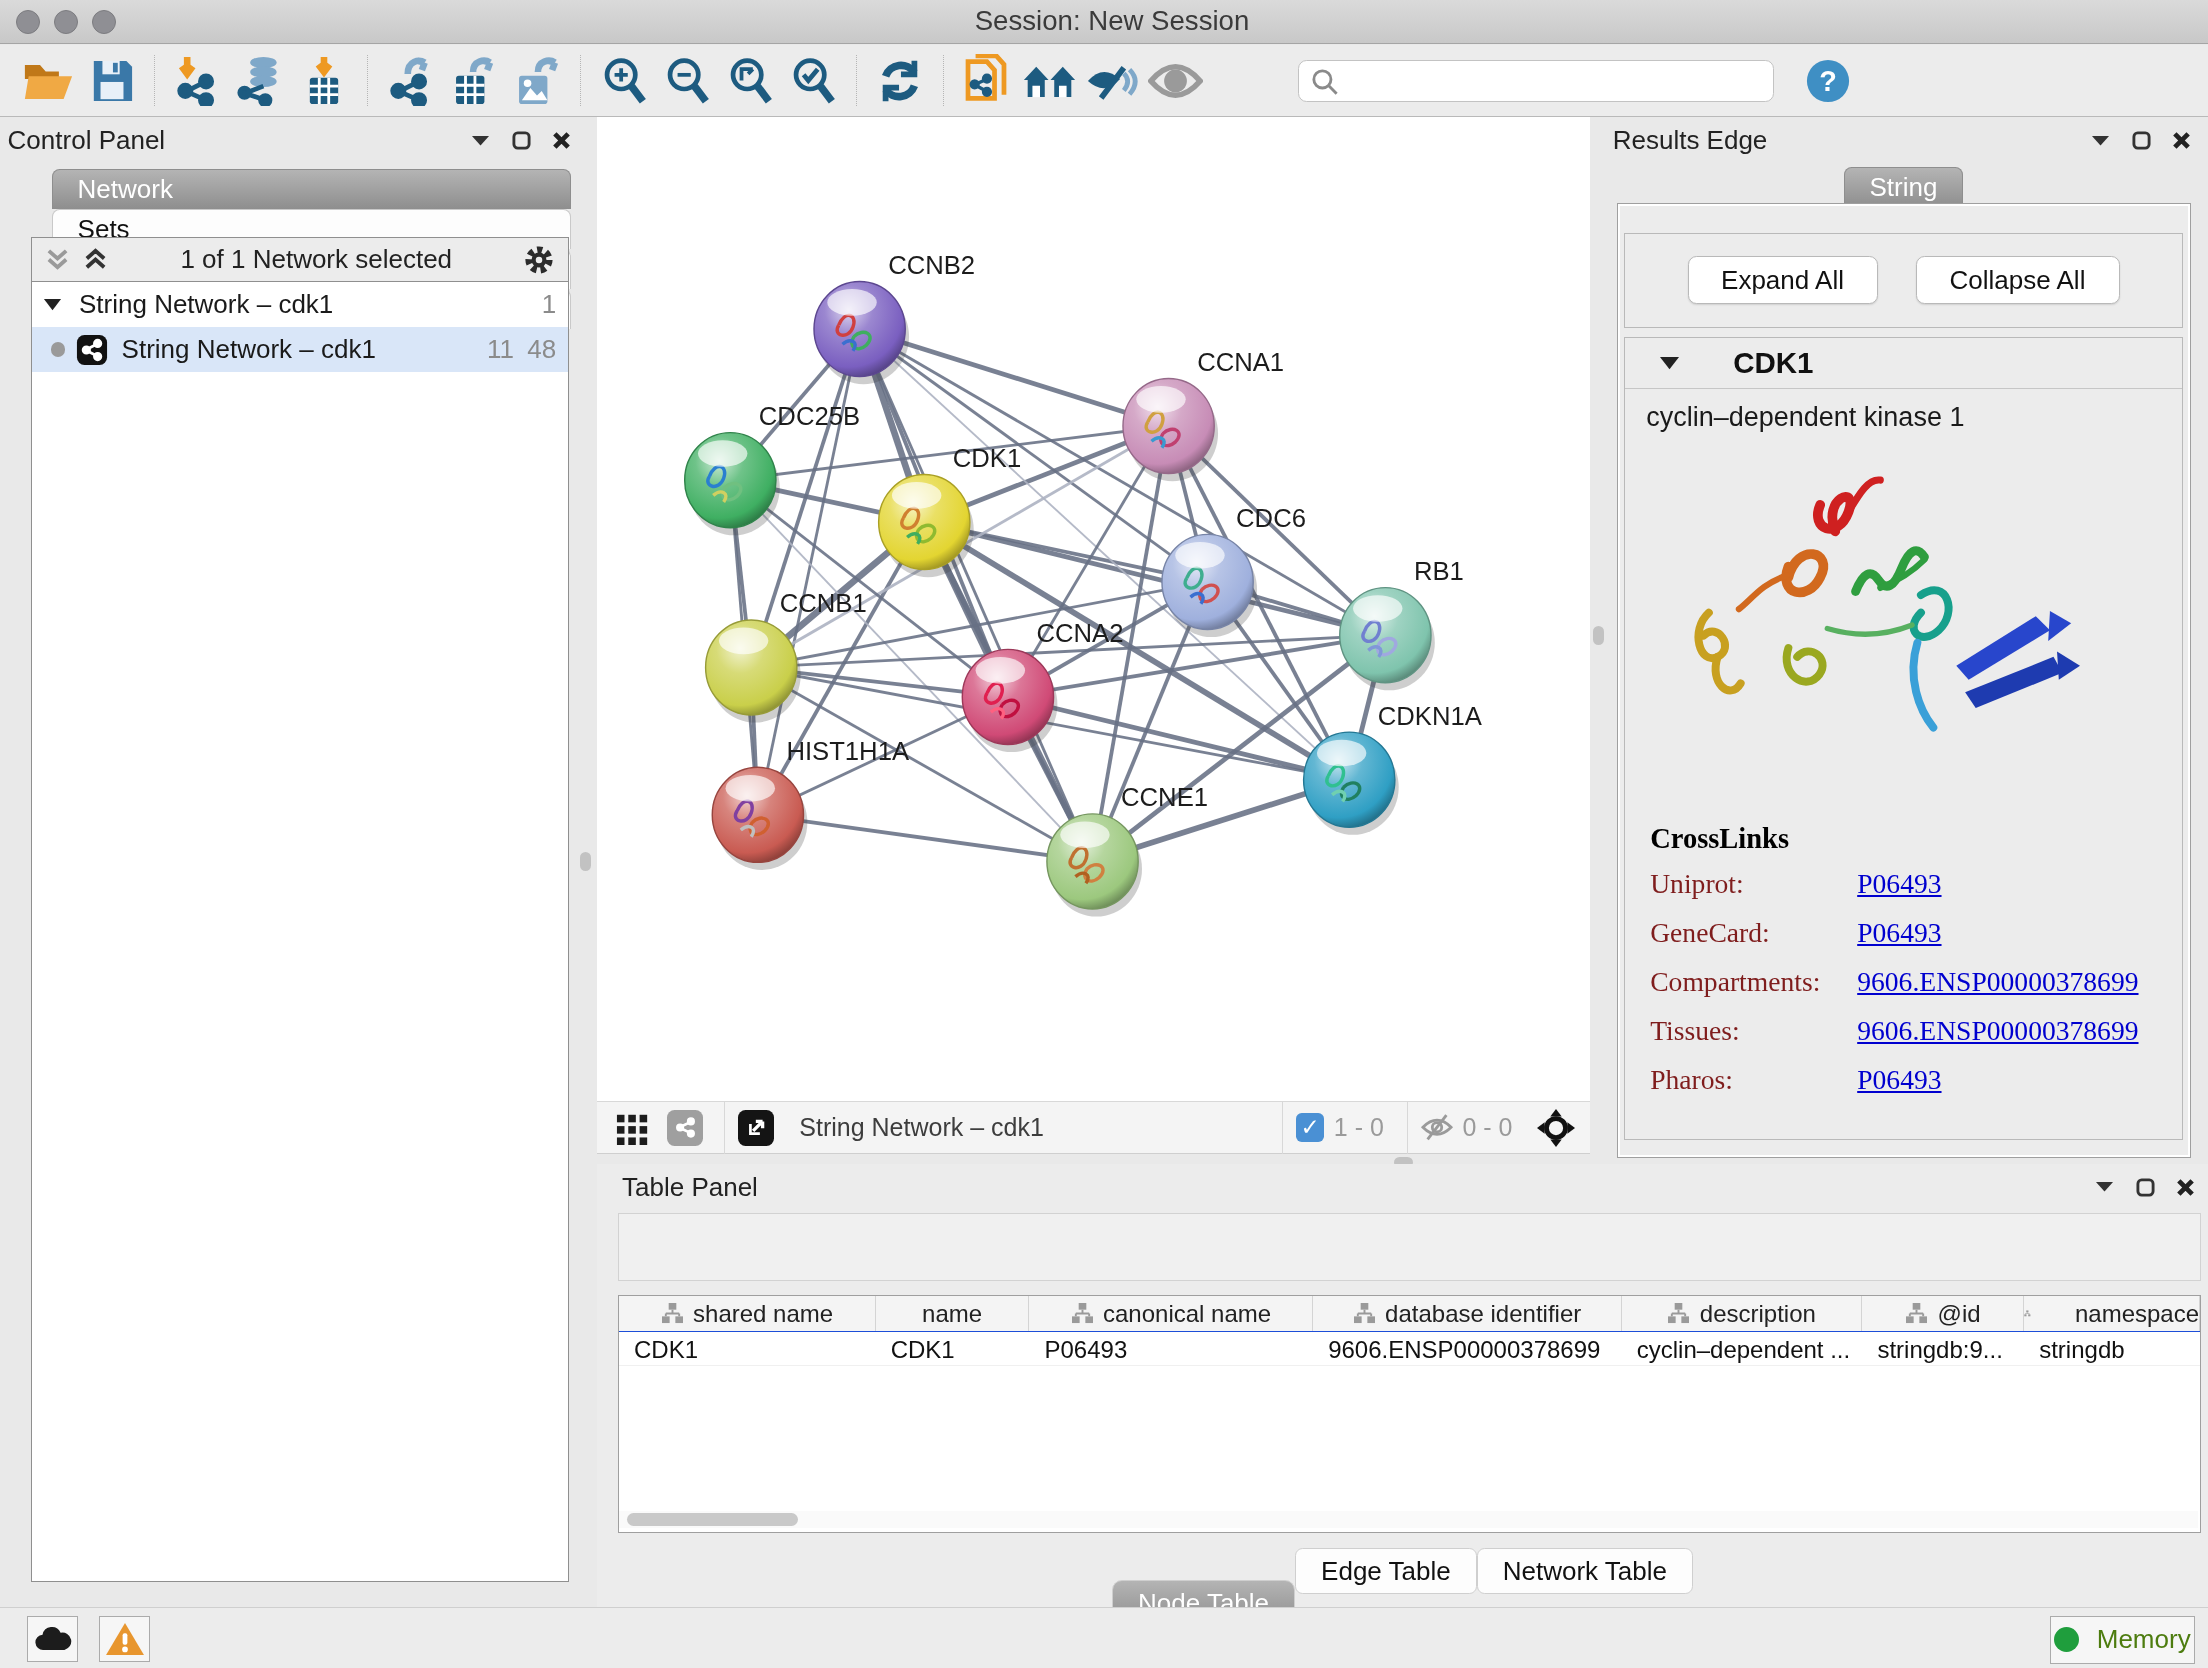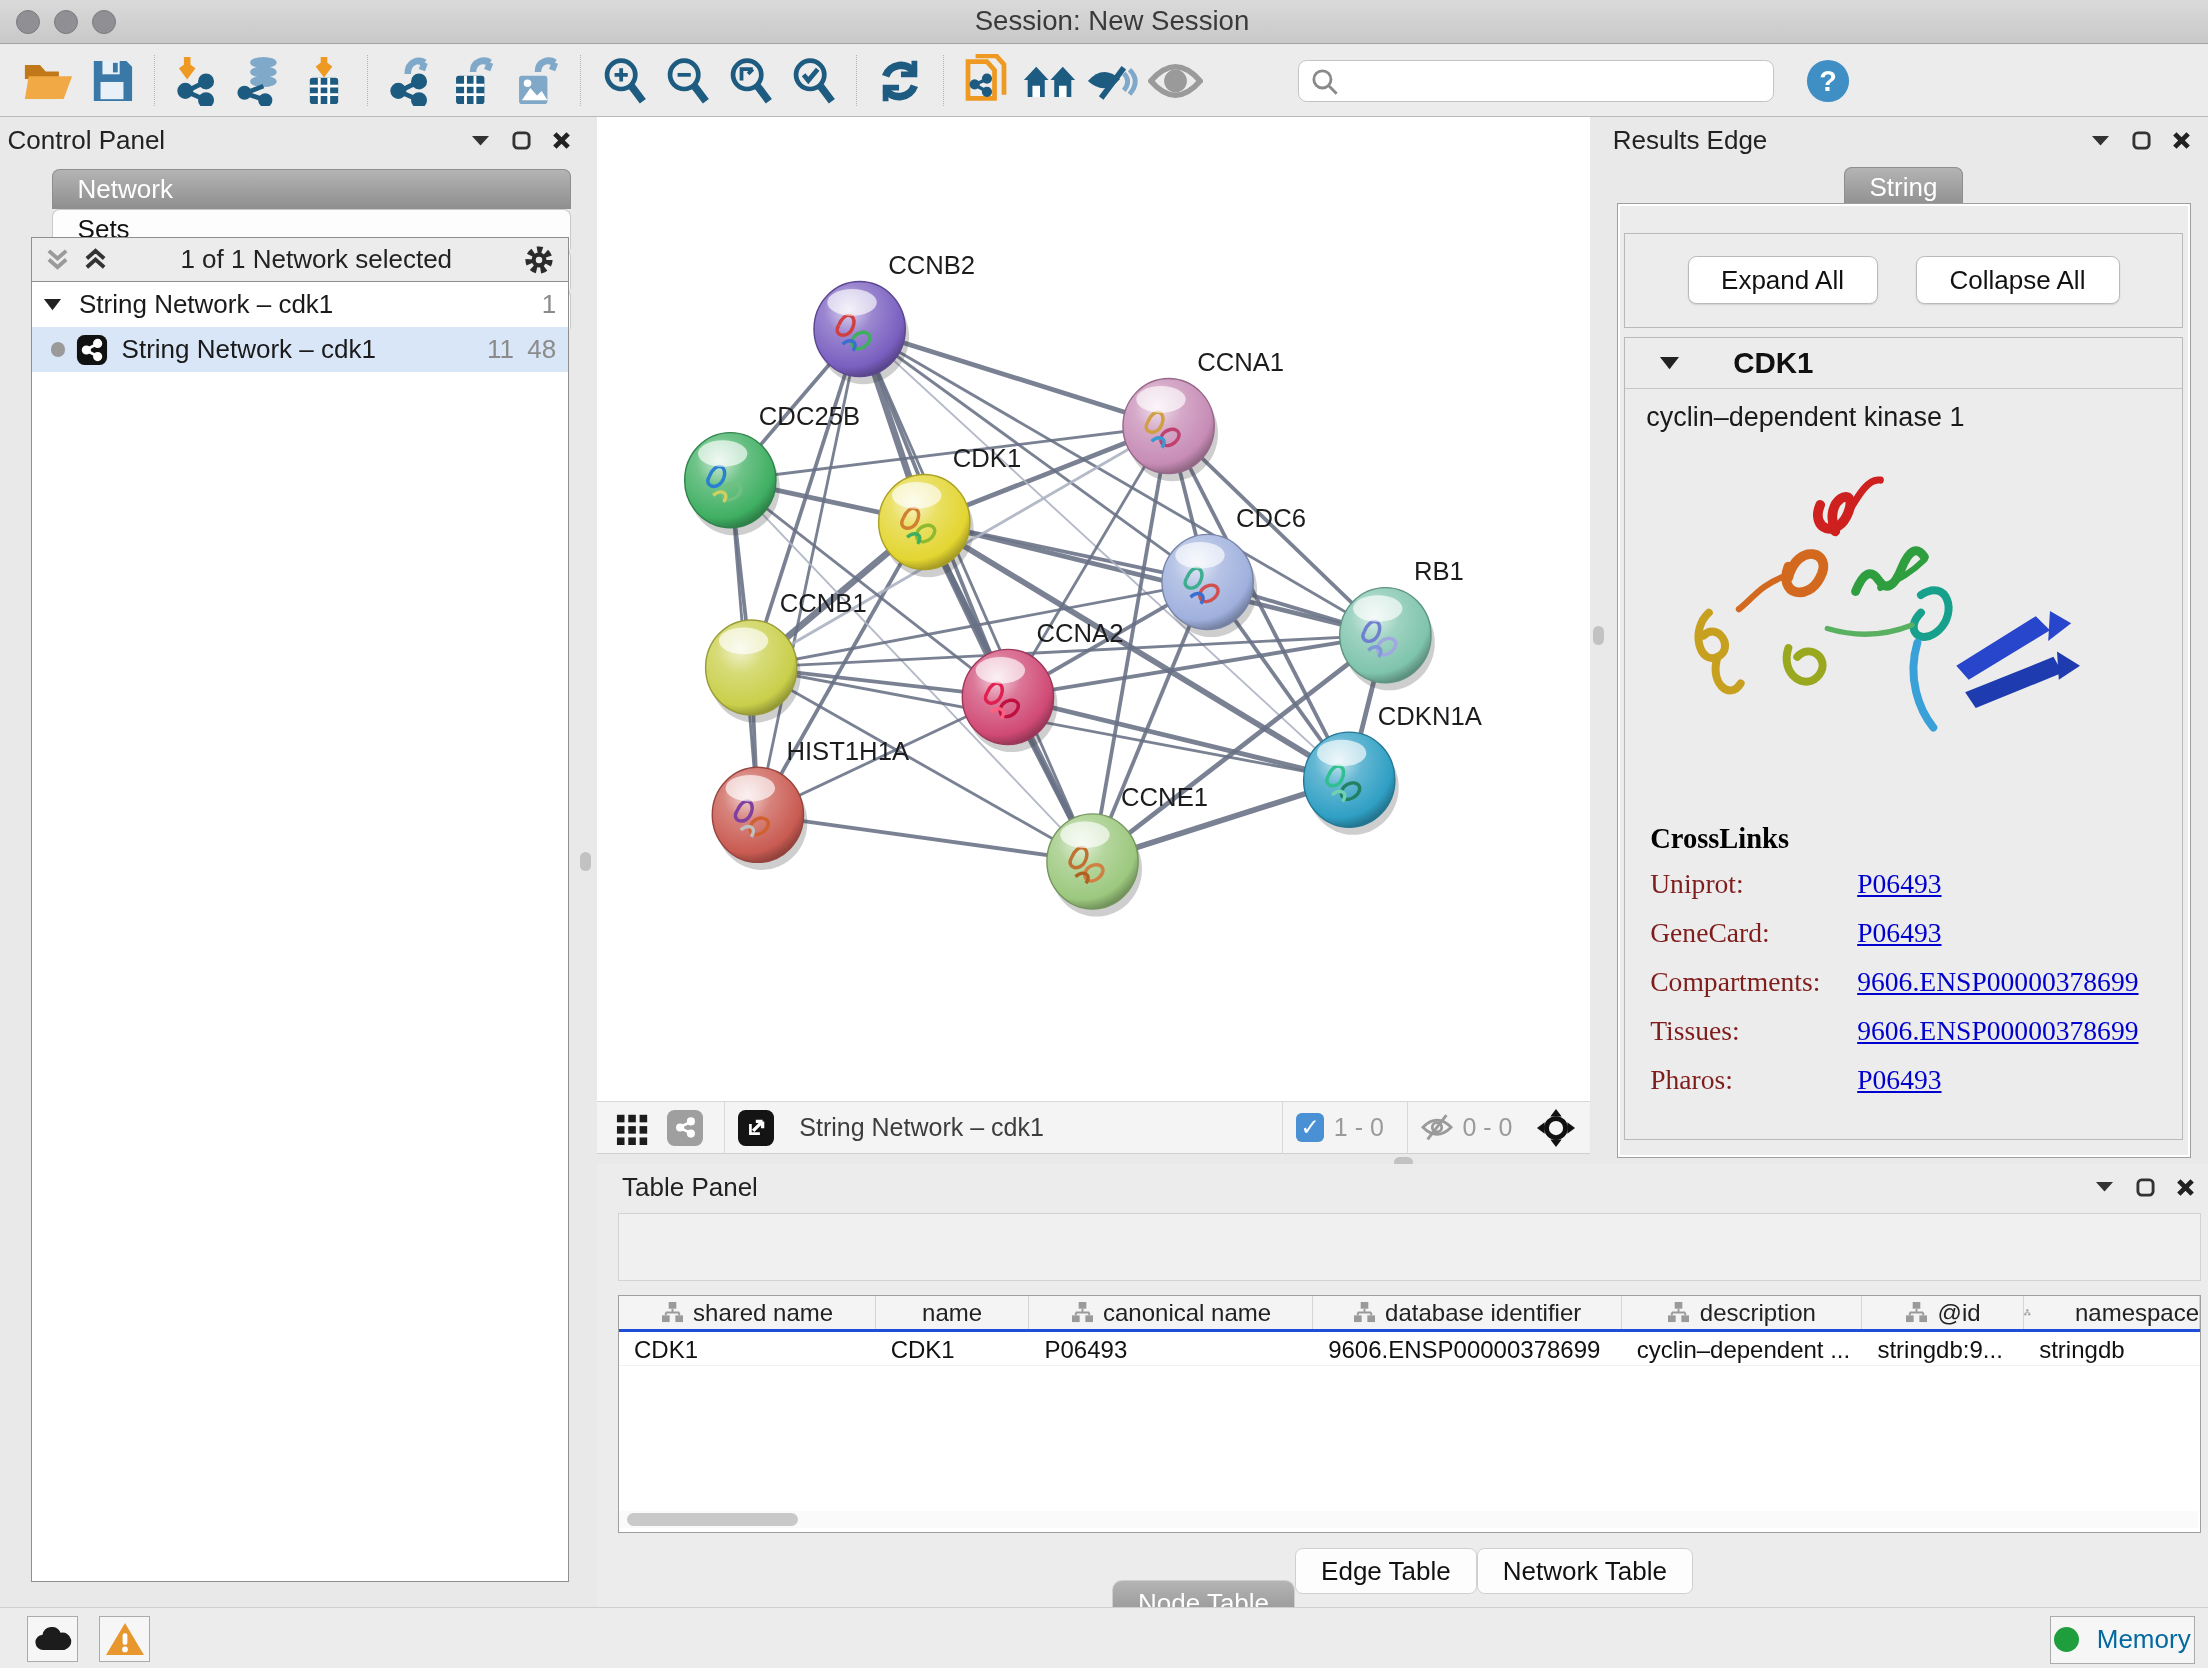--- a/index.html
+++ b/index.html
@@ -72,38 +72,38 @@
   .cl-row { display:flex; font-size:27.6px; margin-bottom:17px; }
   .cl-label { width:207px; color:#7f1d1d; }
   .cl-link { color:#0000cf; text-decoration:underline; }
 
   
   #table-panel { left:597px; top:1164px; width:1611px; height:443px; background:#ececec; }
   #tp-toolbar { position:absolute; left:21px; top:49px; width:1583px; height:68px;
     background:#f0f0f0; border:1px solid #d2d2d2; display:flex; align-items:center; gap:36px; padding-left:13px;flex-direction:column; }
   #tp-table { position:absolute; left:21px; top:131px; width:1583px; height:238px;
     background:#fff; border:1.9px solid #9f9f9f; overflow:hidden; }
-  #tp-header { display:flex; background:#f4f4f4; border-bottom:3px solid #1d4ed8; height:36px; }
+  #tp-header { display:flex; background:#f4f4f4; border-bottom:1px solid #1d4ed8; height:36px; }
   .th { display:flex; align-items:center; justify-content:center; gap:9.5px; font-size:24px;
     color:#222; border-right:1px solid #d4d4d4; overflow:hidden; white-space:nowrap; }
   #tp-row { display:flex; height:34px; border-bottom:1px solid #f0f0f0; }
   .td { font-size:24px; color:#111; padding:3.8px 5.7px 0 15px; overflow:hidden; white-space:nowrap; }
   #tp-hscroll { position:absolute; left:0px; bottom:3.8px; width:1579px; height:17px; background:#fafafa; }
   #tp-thumb { position:absolute; left:7.6px; top:1.9px; width:171px; height:13.3px; background:#c9c9c9; border-radius:7.6px; }
   #tp-tabs { position:absolute; left:0; top:384px; width:100%; display:flex; justify-content:center; }
   #tp-tabs .tab { border-radius:7.6px; height:46px; border:1px solid #cfcfcf; margin:0; }
   #tp-tabs .tab.active { border-radius:10px;margin-top:32px; }
 
   
   #statusbar { left:0; top:1607px; width:2208px; height:61px; background:#ececec; border-top:1px solid #cfcfcf; }
   .sb-btn { position:absolute; top:7.6px; width:51px; height:46px; background:#f6f6f6;
     border:1px solid #ababab; display:flex; align-items:center; justify-content:center; }
   #memory-btn { position:absolute; right:13.3px; top:7.6px; height:48px; width:145px; background:#f6f6f6;
     border:1px solid #ababab; display:flex; align-items:center; justify-content:center; gap:18px;
-    font-size:26px; color:#0369a1; }
+    font-size:26px; color:#4d7c0f; }
   #mem-dot { width:25px; height:25px; border-radius:50%; background:#1f9e3d; }
 
   svg { display:block; }
   .glyph { flex:none; }
 </style>
 </head>
 <body>
 
 <div class="abs" id="titlebar">
   <div class="traffic" style="left:16px"></div>

